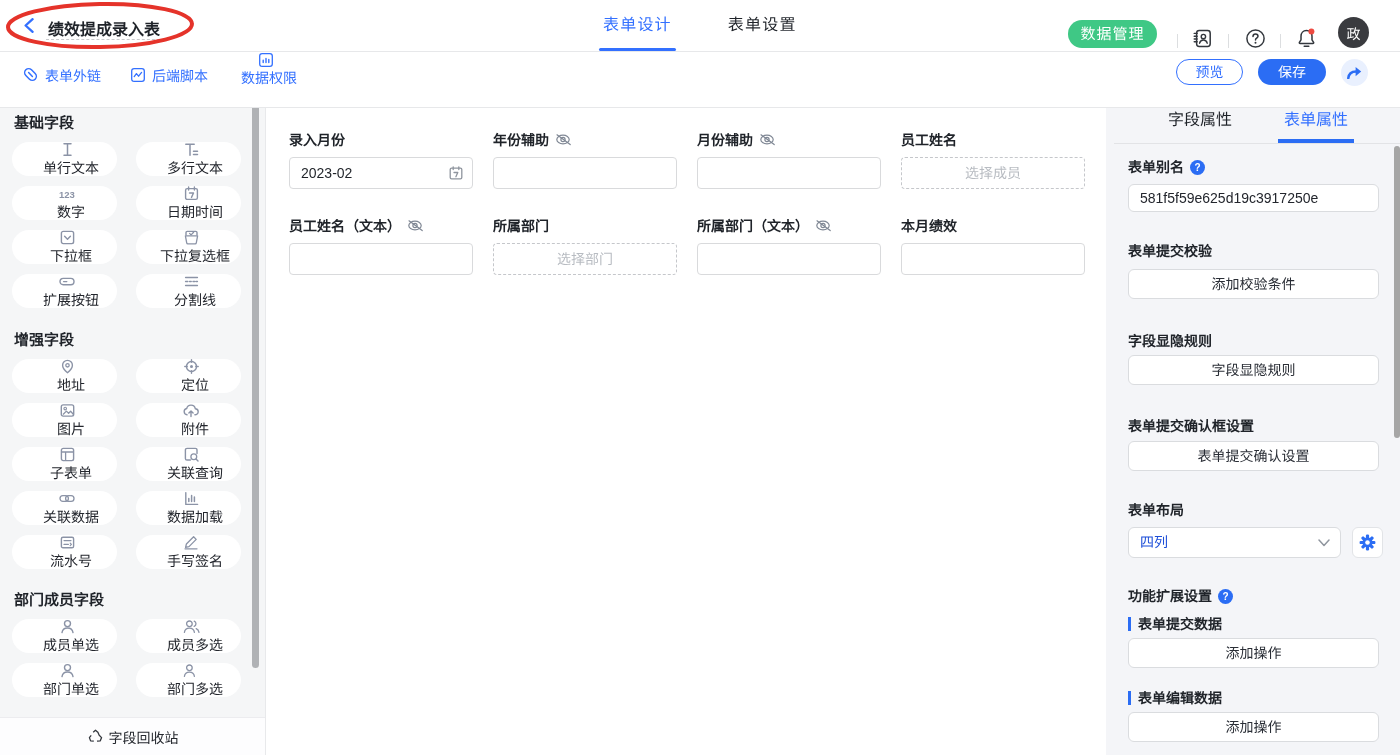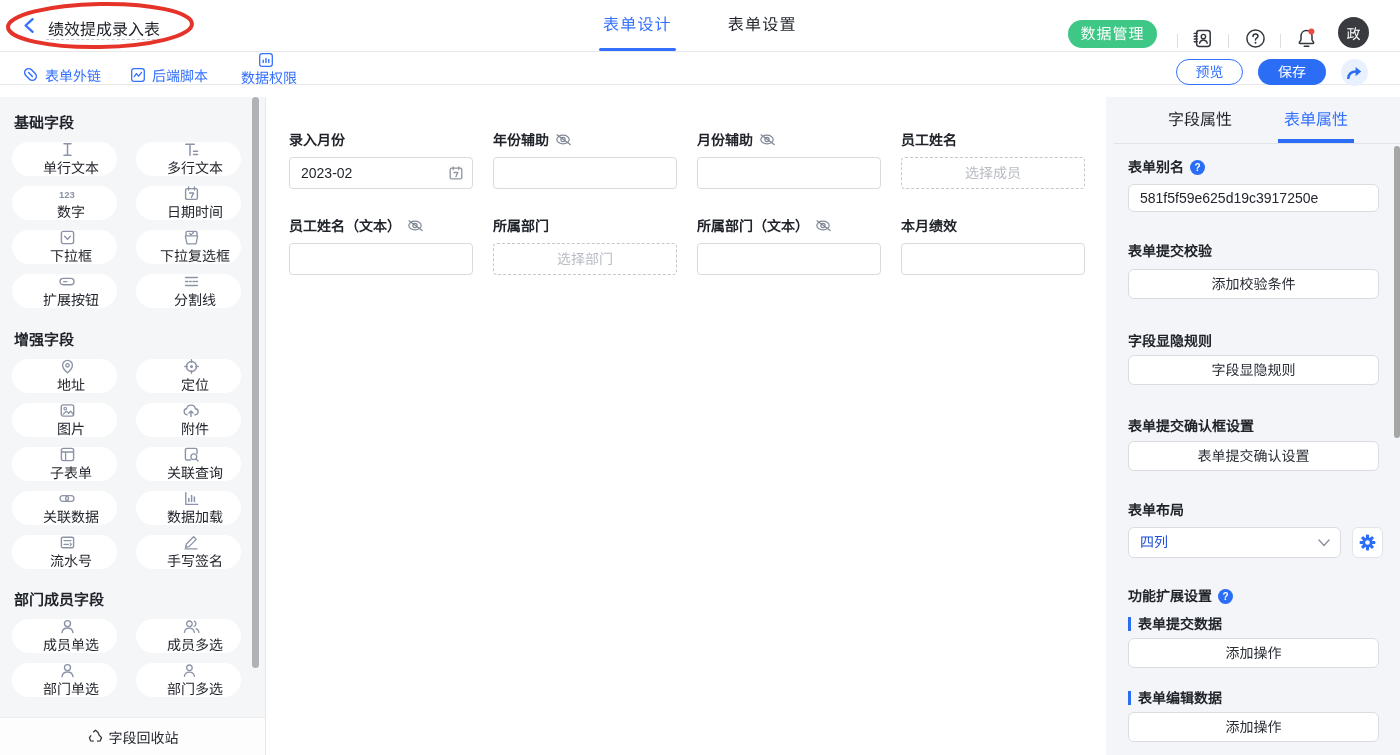--- a/index.html
+++ b/index.html
@@ -3,37 +3,37 @@
 <meta charset="UTF-8">
 <title>表单设计</title>
 <style>
 * { margin:0; padding:0; box-sizing:border-box; }
 html,body { width:1400px; height:755px; overflow:hidden; }
 body { font-family:"Liberation Sans", sans-serif; color:#1f2329; background:#fff; position:relative; }
 
 
 .header { position:absolute; left:0; top:0; width:1400px; height:52px; background:#fff; border-bottom:1px solid #e7e8ea; z-index:5; }
 .back-chev { position:absolute; left:23px; top:18px; width:11px; height:15px; }
-.doc-title { position:absolute; left:48px; top:16px; font-size:16px; font-weight:normal; color:#1f2329; letter-spacing:0px; }
+.doc-title { position:absolute; left:48px; top:16px; font-size:16px; font-weight:bold; color:#1f2329; letter-spacing:0px; }
 .title-dash { position:absolute; left:46px; top:39px; width:119px; border-bottom:1px dashed #c9cacd; }
 .red-ellipse { position:absolute; left:0px; top:0px; width:205px; height:53px; pointer-events:none; z-index:20; }
 
 .tabs-center { position:absolute; top:0; left:585px; height:44px; display:flex; }
 .tab-item { font-size:16px; letter-spacing:1.2px; height:52px; line-height:50px; padding:0 2px; margin:0 16px; color:#1f2329; position:relative; }
 .tab-item.active { color:#3370ff; }
 .tab-item.active::after { content:""; position:absolute; left:-2px; right:-2px; bottom:1px; height:3px; background:#3370ff; border-radius:2px; }
 
 .hdr-right { position:absolute; right:0; top:0; height:48px; display:flex; align-items:flex-end; }
 .btn-green { width:89px; height:28px; background:#3fc885; border-radius:14px; color:#fff; font-size:15px; text-align:center; line-height:28px; letter-spacing:1px; }
 .hdr-sep { width:1px; height:14px; background:#dcdee0; }
 .hdr-ico { width:20px; height:20px; display:flex; align-items:center; justify-content:center; }
 .avatar { width:31px; height:31px; border-radius:50%; background:#3a3b3f; color:#fff; font-size:14px; display:flex; align-items:center; justify-content:center; }
 
 
-.toolbar { position:absolute; left:0; top:53px; width:1400px; height:32px; background:#fff; border-bottom:1px solid #e7e8ea; z-index:4; }
+.toolbar { position:absolute; left:0; top:53px; width:1400px; height:55px; background:#fff; border-bottom:1px solid #e7e8ea; z-index:4; }
 .tb-link { position:absolute; top:0; height:43px; display:flex; align-items:center; color:#3370ff; font-size:14px; }
 .tb-link svg { margin-right:7px; }
 .btn-preview { position:absolute; left:1176px; top:6px; width:67px; height:26px; border:1px solid #3370ff; color:#3370ff; background:#fff; border-radius:13px; font-size:14px; text-align:center; line-height:24px; }
 .btn-save { position:absolute; left:1258px; top:6px; width:68px; height:26px; background:#2b6df4; color:#fff; border-radius:13px; font-size:14px; text-align:center; line-height:26px; }
 .btn-share { position:absolute; left:1341px; top:6px; width:27px; height:27px; background:#e9f0fe; border-radius:50%; display:flex; align-items:center; justify-content:center; }
 
 
 .sidebar { position:absolute; left:0; top:97px; width:266px; bottom:0; background:#f5f6f7; border-right:1px solid #e8e9eb; overflow:hidden; }
 .sec-title { font-size:15px; font-weight:bold; color:#1f2329; margin:0 0 0 14px; height:16px; line-height:16px; }
 .pill-grid { margin:11px 0 0 12px; }

